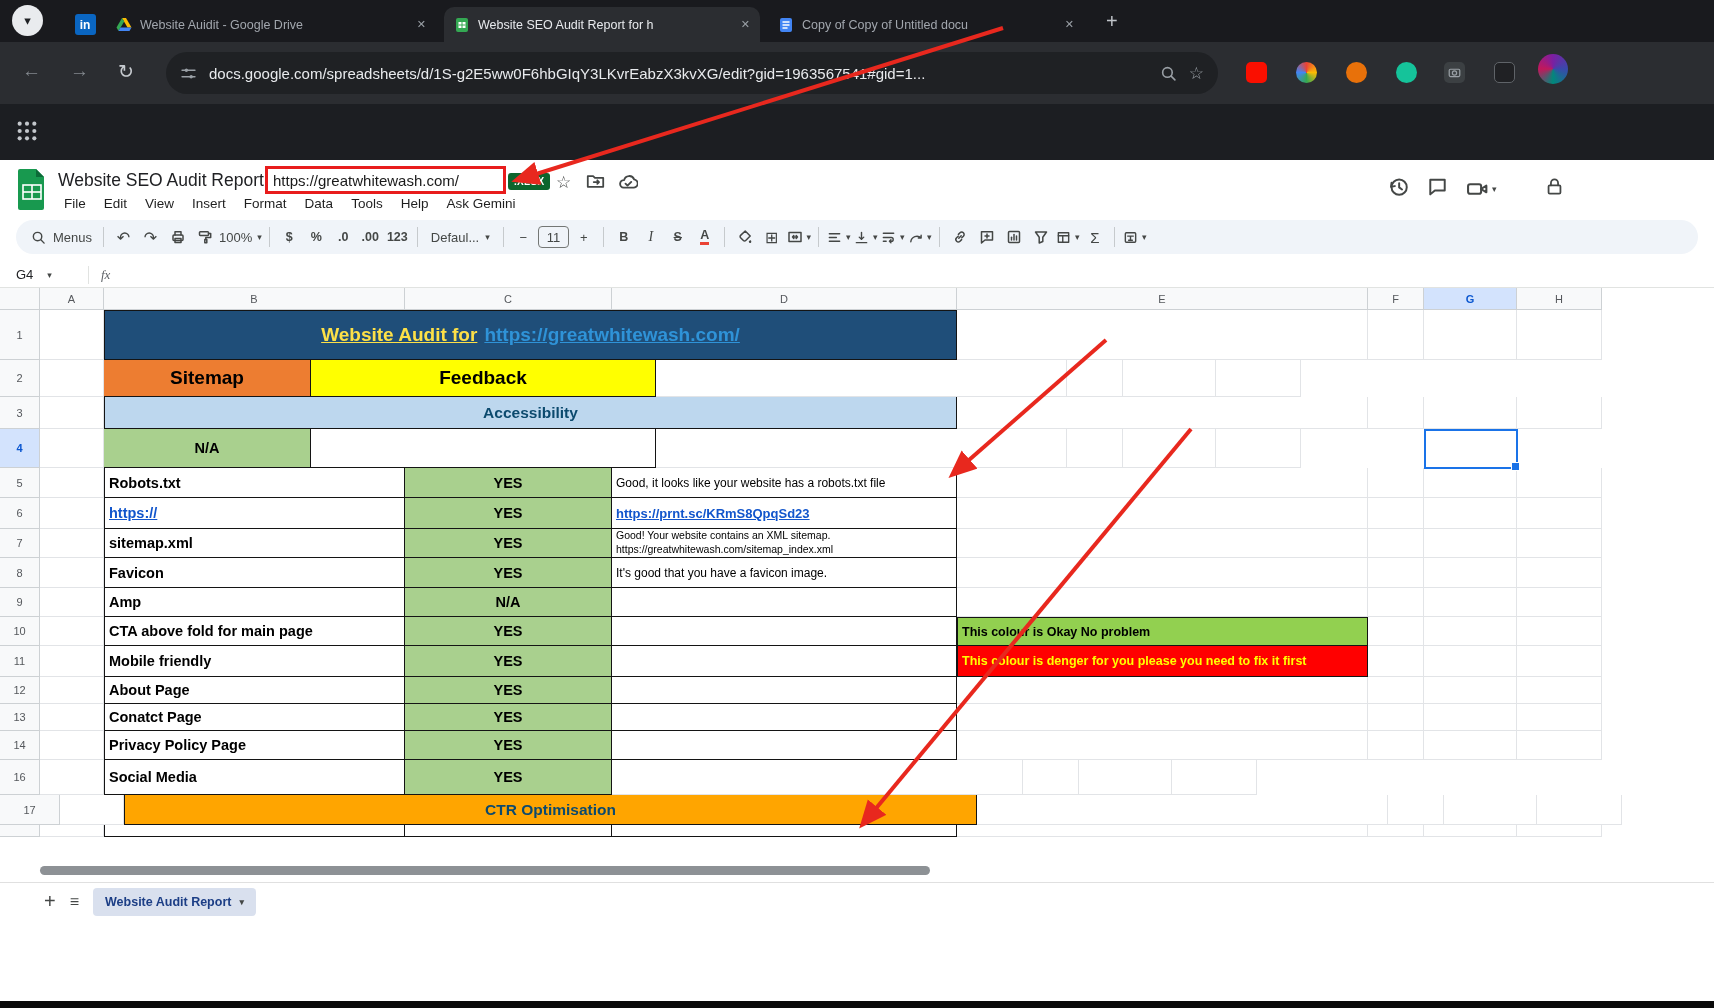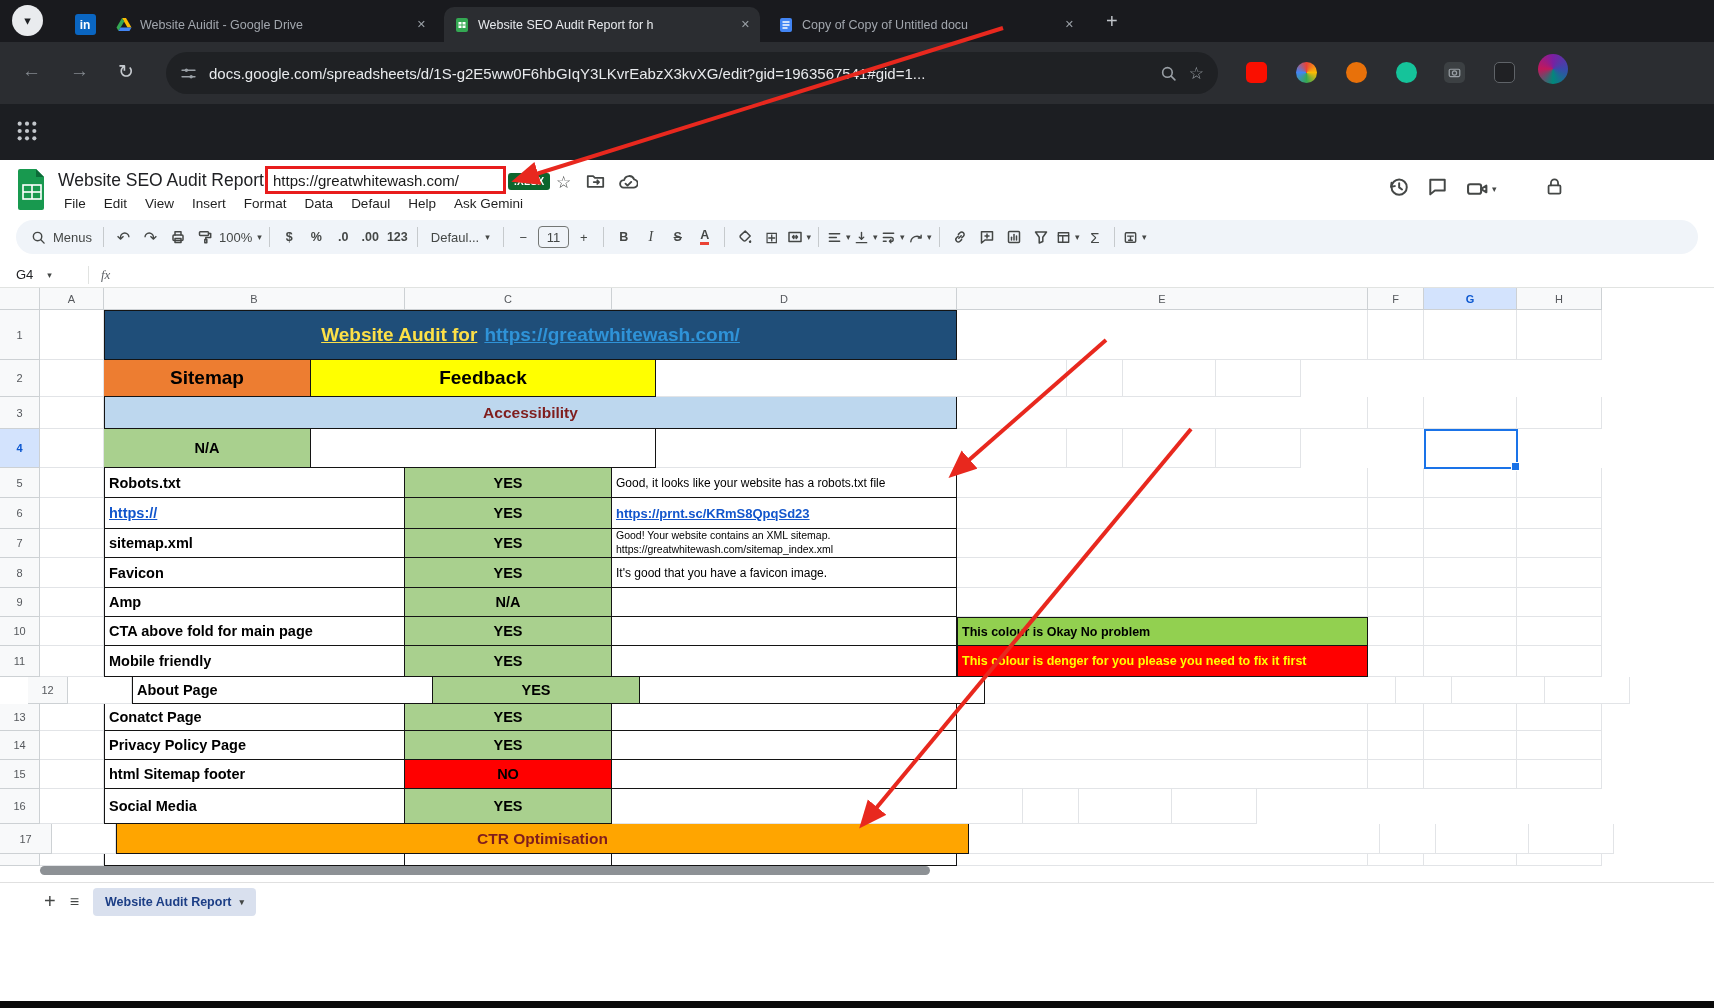--- a/index.html
+++ b/index.html
@@ -61,21 +61,21 @@
 .g-h{background:#f8f9fa;border-right:1px solid #cdd1d4;border-bottom:1px solid #cdd1d4;justify-content:center;font-size:11px;color:#55585c}
 .g-hsel{background:#d3e3fd;color:#0b57d0;font-weight:bold}
 .g-plain{border-right:1px solid #e2e4e7;border-bottom:1px solid #e2e4e7}
 .g-tb{border-right:1px solid #141414;border-bottom:1px solid #141414}
 .g-bl{border-left:1px solid #141414}
 .g-bt{border-top:1px solid #141414}
 .g-titlecell{justify-content:center;gap:7px;font-size:19px;font-weight:bold}
 .t-prefix{color:#fde047;text-decoration:underline}
 .t-link{color:#2f93d8;text-decoration:underline}
 .g-head2{justify-content:center;font-size:19px;font-weight:bold;color:#000}
-.g-section{justify-content:center;font-size:15.5px;font-weight:bold;color:#7f1d1d}
+.g-section{justify-content:center;font-size:15.5px;font-weight:bold;color:#0c4a6e}
 .g-cat{padding-left:4px;font-size:14.5px;font-weight:bold;color:#000}
 .g-catlink{color:#1155cc;text-decoration:underline}
 .g-res{justify-content:center;font-size:14.5px;font-weight:bold;color:#000}
 .g-fb{padding-left:4px;font-size:12px;color:#000}
 .g-fblink{color:#1155cc;font-weight:bold;text-decoration:underline;font-size:13px}
 .g-fbsmall{flex-direction:column;align-items:flex-start;justify-content:center;font-size:10.5px;line-height:1.3}
 .g-legend{padding-left:4px;font-size:12.5px;font-weight:bold}
 .sel-box{position:absolute;left:1424px;top:141px;width:94px;height:40px;border:2px solid #1a73e8;pointer-events:none}
 .sel-box::after{content:"";position:absolute;right:-4px;bottom:-4px;width:7px;height:7px;background:#1a73e8;border:1px solid #fff}
 
@@ -214,21 +214,21 @@
           <path d="M6 9.3l1.6 1.6 3-3" class="si"></path>
         </svg>
     </span>
     <div class="menubar">
       <span>File</span>
       <span>Edit</span>
       <span>View</span>
       <span>Insert</span>
       <span>Format</span>
       <span>Data</span>
-      <span>Defaul</span>
+      <span>Tools</span>
       <span>Help</span>
       <span>Ask Gemini</span>
     </div>
     <div class="rt-icons">
       <span>
         <svg width="21" height="21" viewBox="0 0 16 16">
             <circle cx="8.5" cy="8.5" r="5.8" class="si"></circle>
             <path d="M8.5 5.5v3.2l2.2 1.6" class="si"></path>
             <path d="M2.7 5.2l-.4 3 2.9-.5" class="si"></path>
           </svg>
@@ -542,21 +542,21 @@
           <div class="g-cell g-tb g-bl g-cat" style="width: 301px;">Mobile friendly</div>
           <div class="g-cell g-tb g-res" style="width: 207px; background: rgb(169, 208, 142);">YES</div>
           <div class="g-cell g-tb g-fb" style="width: 345px;"></div>
           <div class="g-cell g-tb g-bl g-legend" style="width: 411px; background: rgb(255, 0, 0); color: rgb(255, 255, 0);">This colour is denger for you please you need to fix it first</div>
           <div class="g-cell g-plain" style="width: 56px;"></div>
           <div class="g-cell g-plain" style="width: 93px;"></div>
           <div class="g-cell g-plain" style="width: 85px;"></div>
           <div class="g-rfill"></div>
         </div>
         <div class="g-row" style="height: 27px;">
-          <div class="g-cell g-h" style="width: 40px; margin-left: 28px;">12</div>
+          <div class="g-cell g-h" style="width: 40px;">12</div>
           <div class="g-cell g-plain" style="width: 64px;"></div>
           <div class="g-cell g-tb g-bl g-cat" style="width: 301px;">About Page</div>
           <div class="g-cell g-tb g-res" style="width: 207px; background: rgb(169, 208, 142);">YES</div>
           <div class="g-cell g-tb g-fb" style="width: 345px;"></div>
           <div class="g-cell g-plain" style="width: 411px;"></div>
           <div class="g-cell g-plain" style="width: 56px;"></div>
           <div class="g-cell g-plain" style="width: 93px;"></div>
           <div class="g-cell g-plain" style="width: 85px;"></div>
           <div class="g-rfill"></div>
         </div>
@@ -577,45 +577,33 @@
           <div class="g-cell g-plain" style="width: 64px;"></div>
           <div class="g-cell g-tb g-bl g-cat" style="width: 301px;">Privacy Policy Page</div>
           <div class="g-cell g-tb g-res" style="width: 207px; background: rgb(169, 208, 142);">YES</div>
           <div class="g-cell g-tb g-fb" style="width: 345px;"></div>
           <div class="g-cell g-plain" style="width: 411px;"></div>
           <div class="g-cell g-plain" style="width: 56px;"></div>
           <div class="g-cell g-plain" style="width: 93px;"></div>
           <div class="g-cell g-plain" style="width: 85px;"></div>
           <div class="g-rfill"></div>
         </div>
-        <div class="g-row" style="height: 29px;">
-          <div class="g-cell g-h" style="width: 40px;">15</div>
-          <div class="g-cell g-plain" style="width: 64px;"></div>
-          <div class="g-cell g-tb g-bl g-cat" style="width: 301px;">html Sitemap footer</div>
-          <div class="g-cell g-tb g-res" style="width: 207px; background: rgb(255, 0, 0);">NO</div>
-          <div class="g-cell g-tb g-fb" style="width: 345px;"></div>
-          <div class="g-cell g-plain" style="width: 411px;"></div>
-          <div class="g-cell g-plain" style="width: 56px;"></div>
-          <div class="g-cell g-plain" style="width: 93px;"></div>
-          <div class="g-cell g-plain" style="width: 85px;"></div>
-          <div class="g-rfill"></div>
-        </div>
         <div class="g-row" style="height: 35px;">
           <div class="g-cell g-h" style="width: 40px;">16</div>
           <div class="g-cell g-plain" style="width: 64px;"></div>
           <div class="g-cell g-tb g-bl g-cat" style="width: 301px;">Social Media</div>
           <div class="g-cell g-tb g-res" style="width: 207px; background: rgb(169, 208, 142);">YES</div>
           <div class="g-cell g-plain" style="width: 411px;"></div>
           <div class="g-cell g-plain" style="width: 56px;"></div>
           <div class="g-cell g-plain" style="width: 93px;"></div>
           <div class="g-cell g-plain" style="width: 85px;"></div>
           <div class="g-rfill"></div>
         </div>
         <div class="g-row" style="height: 30px;">
-          <div class="g-cell g-h" style="width: 52px;">17</div>
+          <div class="g-cell g-h" style="width: 60px;">17</div>
           <div class="g-cell g-plain" style="width: 64px;"></div>
           <div class="g-cell g-tb g-bl g-section" style="width: 853px; background: rgb(255, 165, 0);">CTR Optimisation</div>
           <div class="g-cell g-plain" style="width: 411px;"></div>
           <div class="g-cell g-plain" style="width: 56px;"></div>
           <div class="g-cell g-plain" style="width: 93px;"></div>
           <div class="g-cell g-plain" style="width: 85px;"></div>
           <div class="g-rfill"></div>
         </div>
         <div class="g-row" style="height: 12px;">
           <div class="g-cell g-h" style="width: 40px;"></div>

